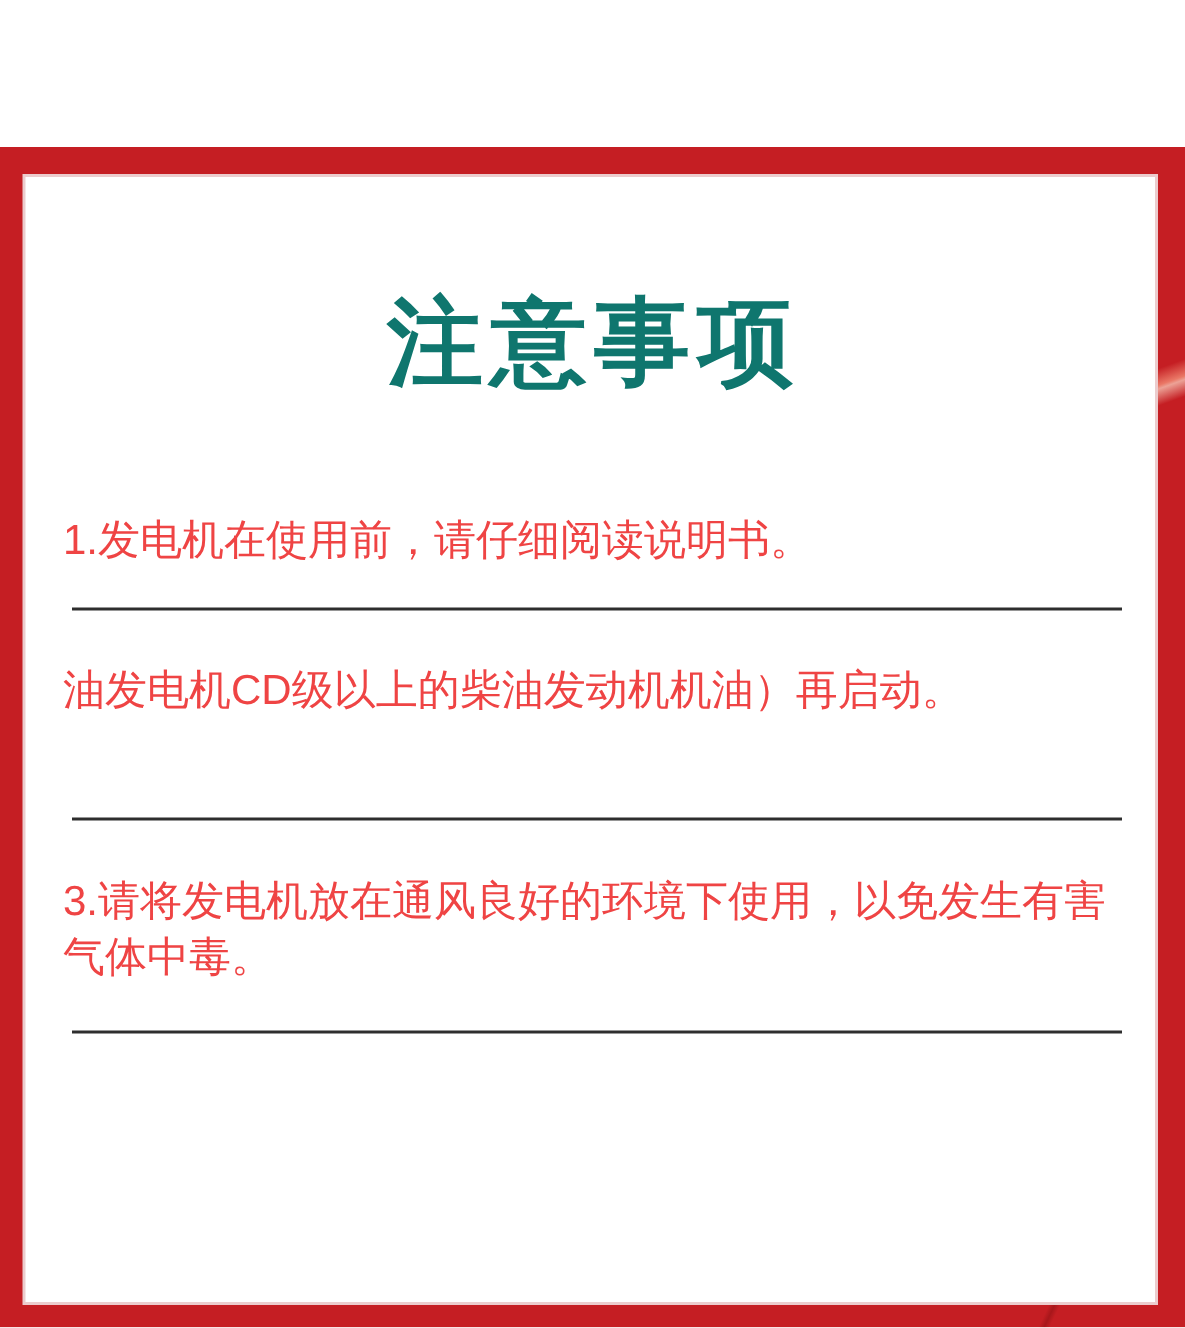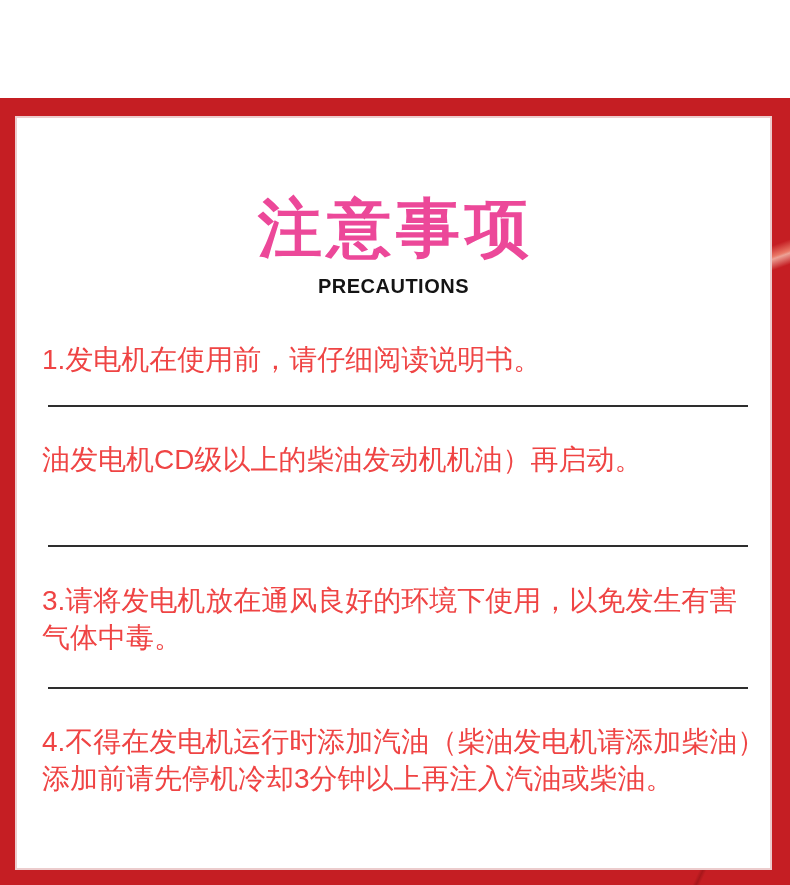--- a/index.html
+++ b/index.html
@@ -42,21 +42,21 @@
     background:#ffffff;
     box-shadow:0 0 0 2px #eccccd;
   }
 
   .title {
     position:absolute;
     top:76px; left:0; width:100%;
     text-align:center;
     font-size:64px; line-height:68px;
     font-weight:900;
-    color:#ec4899;
+    color:#0f766e;
     letter-spacing:5px;
     text-indent:5px;
     white-space:nowrap;
   }
 
   .subtitle {
     position:absolute;
     top:156px; left:0; width:100%;
     text-align:center;
     font-size:20px; line-height:24px;
@@ -95,41 +95,36 @@
 
   <div class="frame">
 
     <div class="gloss"></div>
     <div class="seam"></div>
 
     <div class="inner">
 
       <div class="title">注意事项</div>
 
-      <div class="subtitle">PRECAUTIONS</div>
 
       <div class="item item-1">
         <div class="line">1.发电机在使用前，请仔细阅读说明书。</div>
       </div>
 
       <div class="divider divider-1"></div>
 
       <div class="item item-2">
         <div class="line">油发电机CD级以上的柴油发动机机油）再启动。</div>
       </div>
 
       <div class="divider divider-2"></div>
 
       <div class="item item-3">
         <div class="line">3.请将发电机放在通风良好的环境下使用，以免发生有害</div>
         <div class="line">气体中毒。</div>
       </div>
 
       <div class="divider divider-3"></div>
 
-      <div class="item item-4">
-        <div class="line">4.不得在发电机运行时添加汽油（柴油发电机请添加柴油）</div>
-        <div class="line">添加前请先停机冷却3分钟以上再注入汽油或柴油。</div>
-      </div>
 
     </div>
   </div>
 </div>
 
 </body></html>

